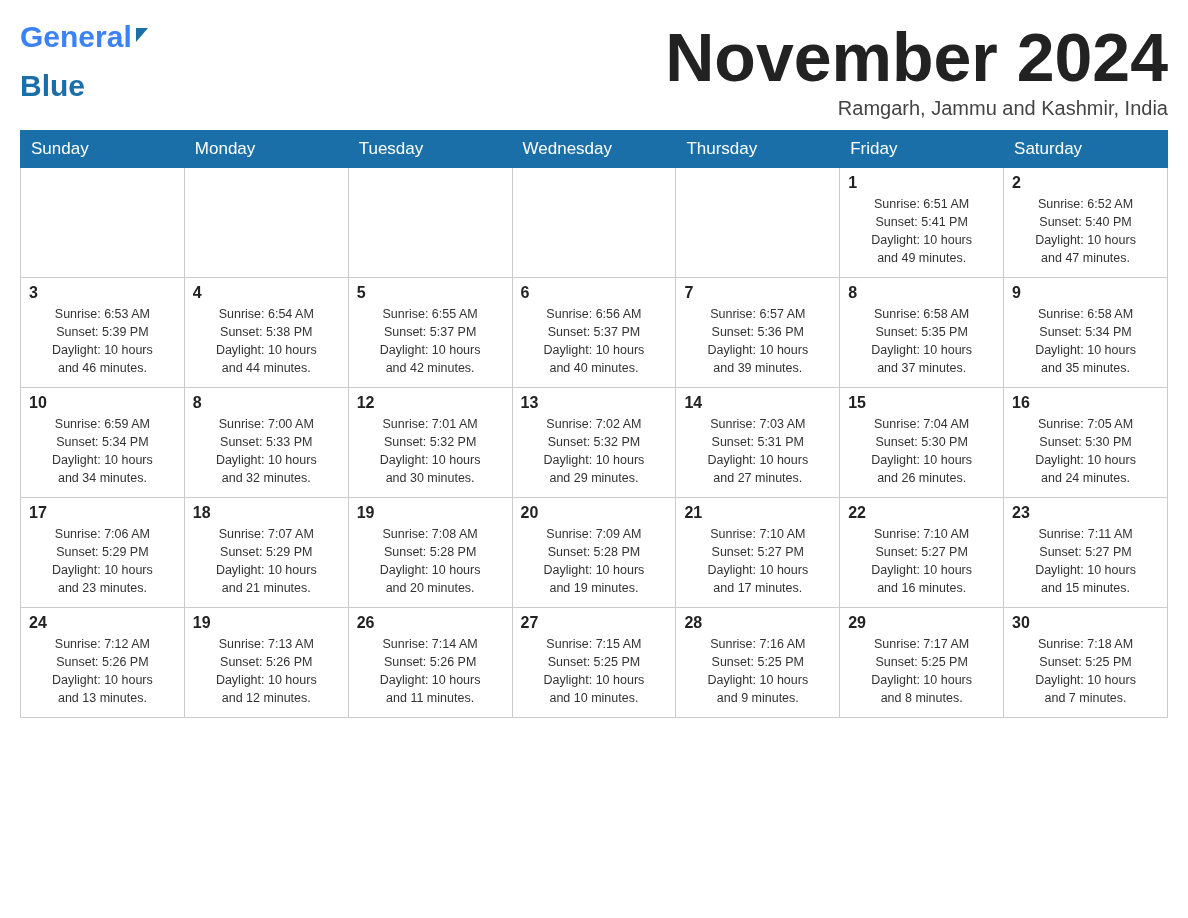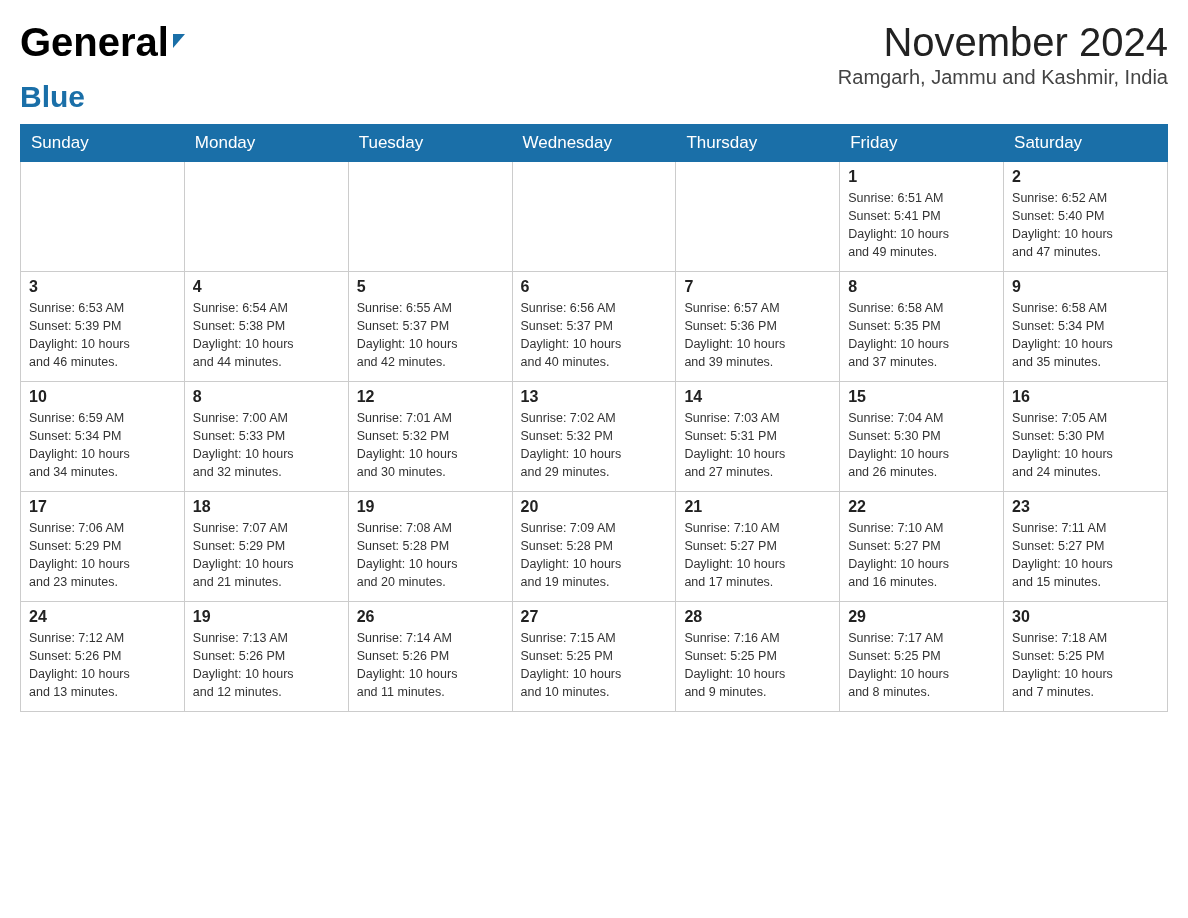--- a/index.html
+++ b/index.html
@@ -13,22 +13,22 @@
     .header-area {
       display: flex;
       justify-content: space-between;
       align-items: flex-start;
       margin-bottom: 10px;
     }
     .title-area {
       text-align: right;
     }
     .month-title {
-      font-size: 40px;
-      font-weight: normal;
+      font-size: 68px;
+      font-weight: bold;
       color: #222;
       line-height: 1.1;
     }
     .location-title {
       font-size: 20px;
       color: #444;
       margin-top: 2px;
     }
     .calendar-table {
       width: 100%;
@@ -56,36 +56,37 @@
       font-size: 16px;
       font-weight: bold;
       color: #222;
       display: block;
       margin-bottom: 3px;
     }
     .day-info {
       font-size: 12.5px;
       color: #333;
       line-height: 1.45;
+      text-align: center;
     }
     .empty-cell {
       background: #fff;
     }
     .logo-wrapper {
       display: flex;
       flex-direction: column;
     }
     .logo-top {
       display: flex;
       align-items: center;
     }
     .logo-text-general {
-      font-size: 40px;
-      font-weight: bold;
-      color: #000000;
+      font-size: 30px;
+      font-weight: bold;
+      color: #3b82f6;
     }
     .logo-arrow {
       display: inline-block;
       margin-left: 4px;
       width: 0;
       height: 0;
       border-style: solid;
       border-width: 14px 12px 0 0;
       border-color: #1a6fa8 transparent transparent transparent;
       vertical-align: middle;

